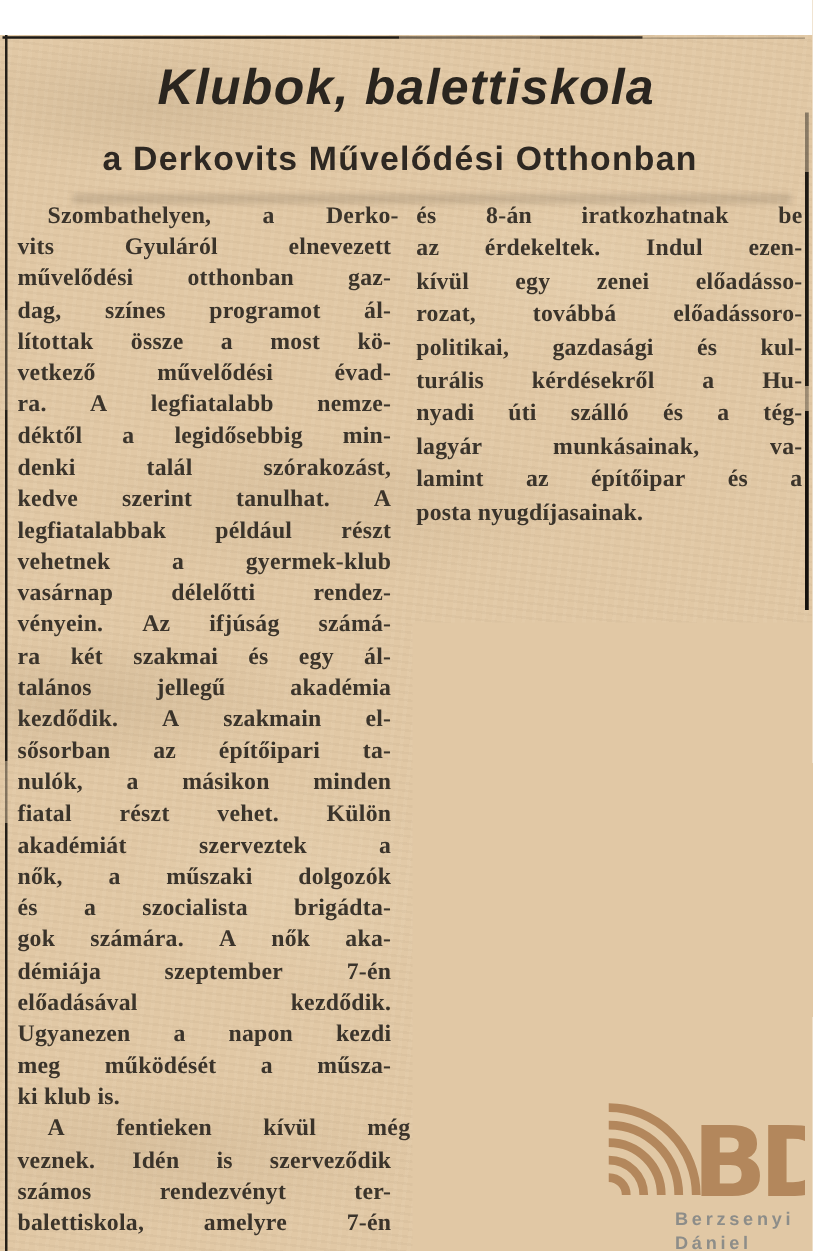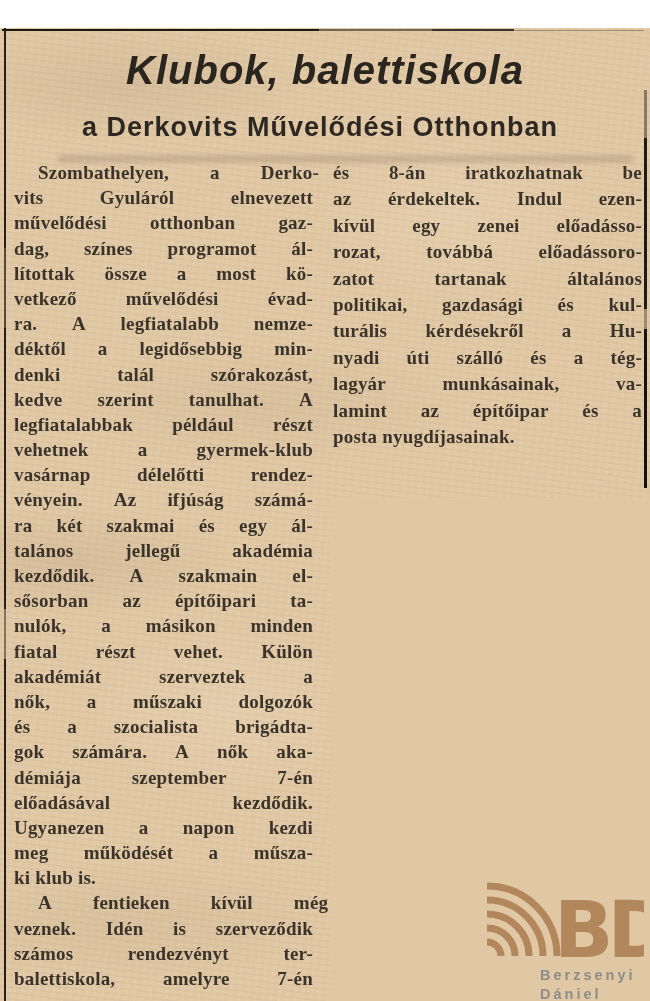--- a/index.html
+++ b/index.html
@@ -292,25 +292,20 @@
       <div class="line">
         <span>kívül</span>
         <span>egy</span>
         <span>zenei</span>
         <span>előadásso-</span>
       </div>
       <div class="line">
         <span>rozat,</span>
         <span>továbbá</span>
         <span>előadássoro-</span>
-      </div>
-      <div class="line">
-        <span>zatot</span>
-        <span>tartanak</span>
-        <span>általános</span>
       </div>
       <div class="line">
         <span>politikai,</span>
         <span>gazdasági</span>
         <span>és</span>
         <span>kul-</span>
       </div>
       <div class="line">
         <span>turális</span>
         <span>kérdésekről</span>

